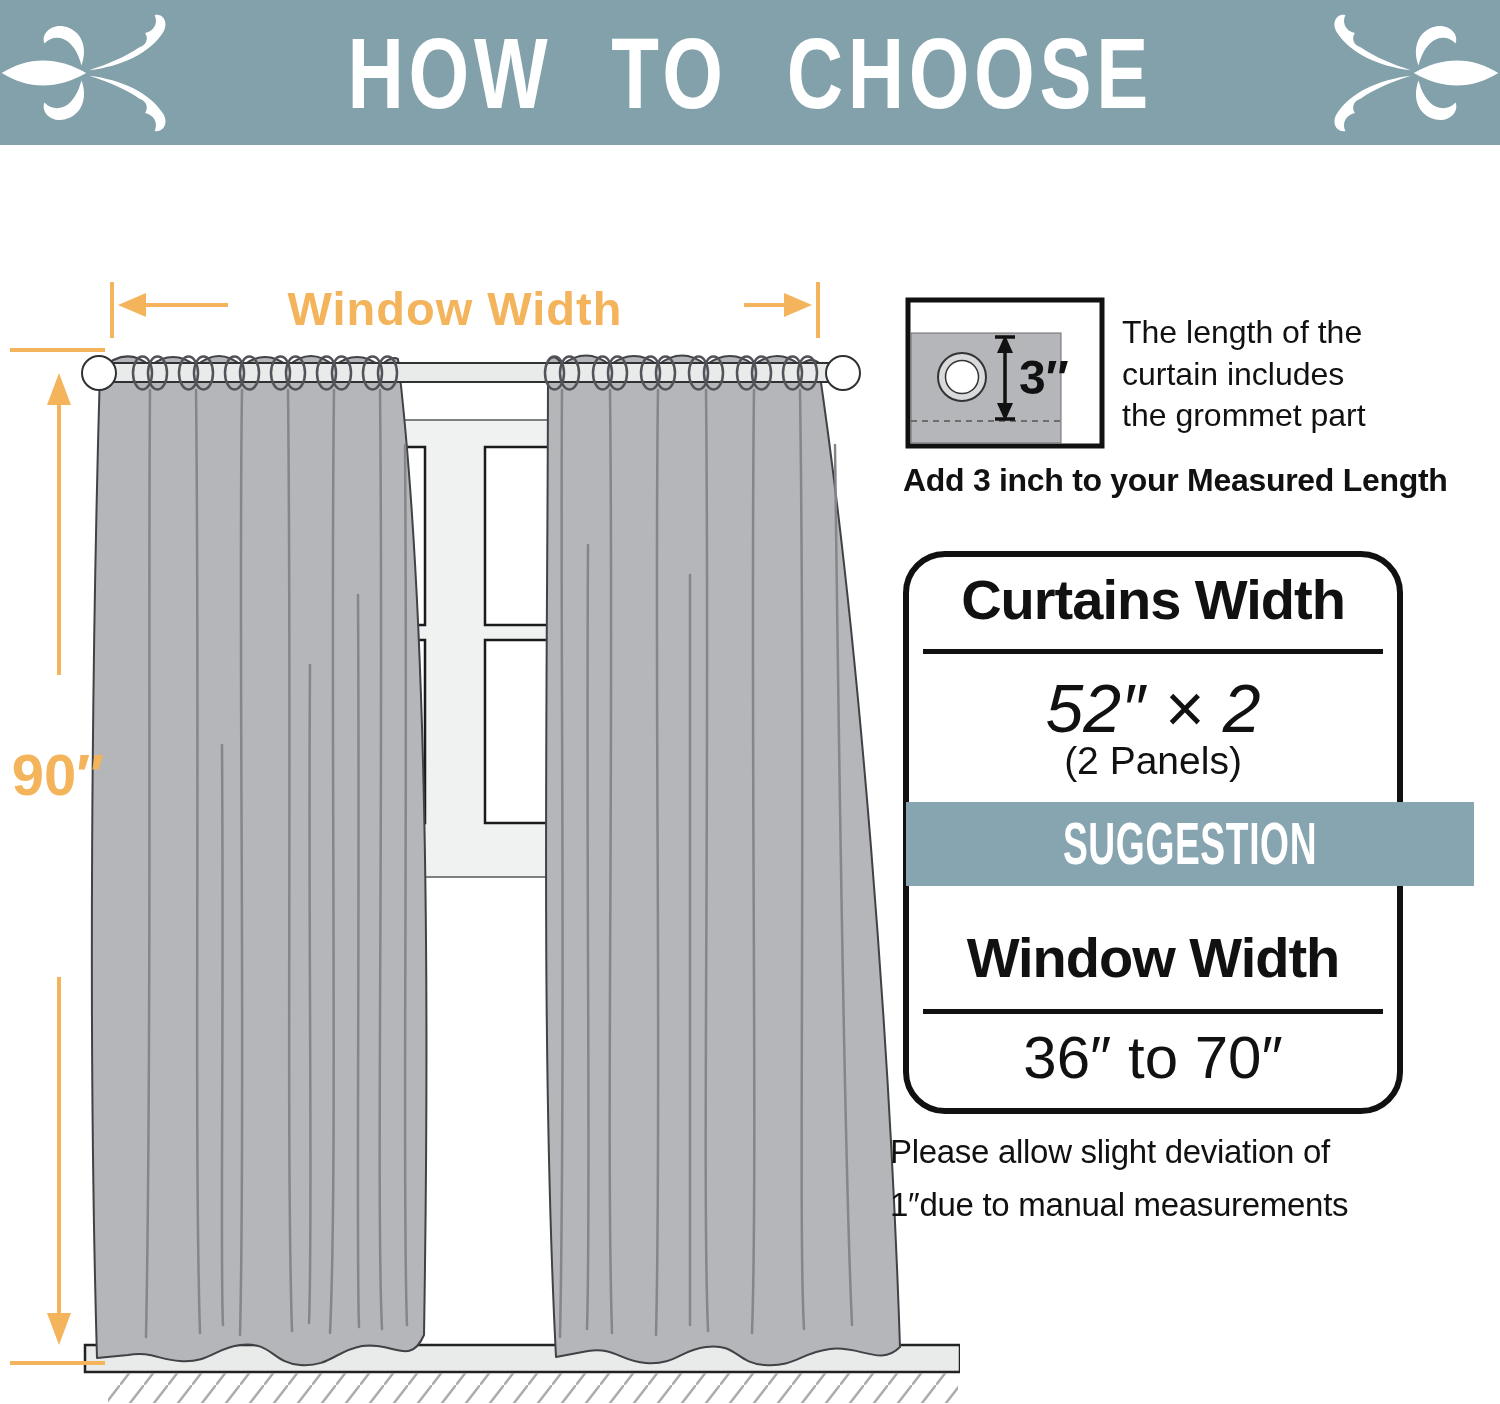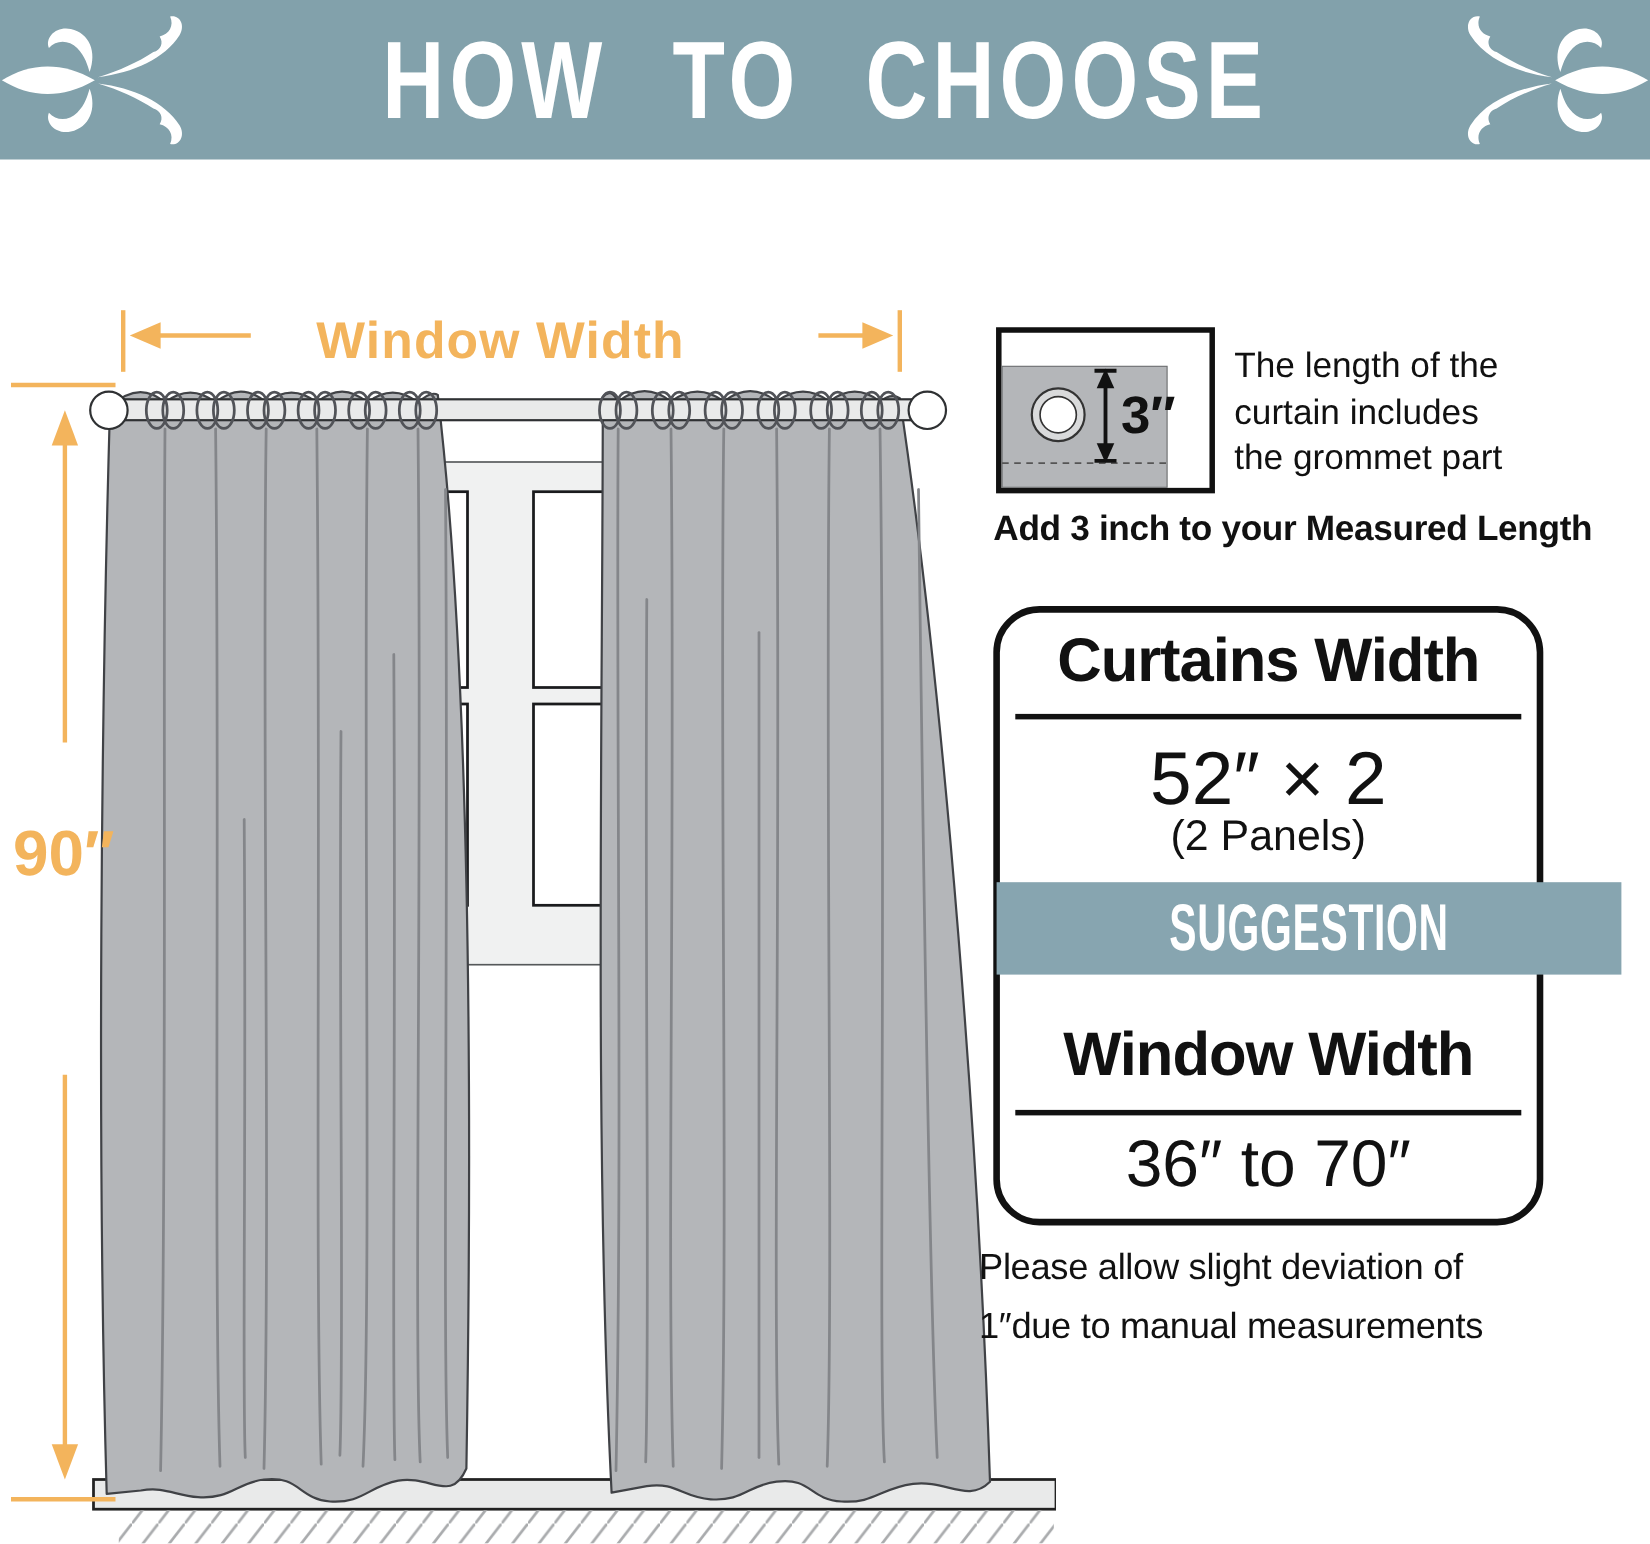--- a/index.html
+++ b/index.html
@@ -53,21 +53,21 @@
   }
   .suggestion-box{
     position:absolute;left:903px;top:537px;width:500px;height:563px;
     border:6px solid var(--ink);border-radius:42px;background:#fff;margin-top:14px;
   }
   .sbox-item{position:absolute;left:0;width:100%;text-align:center;}
   .sbox-heading{font-weight:bold;font-size:56px;letter-spacing:-1px;}
   .sbox-label1{top:10px;}
   .sbox-rule{position:absolute;left:14px;right:14px;border-top:5px solid var(--ink);}
   .sbox-rule1{top:92px;}
-  .sbox-value1{top:112px;font-size:68px;}
+  .sbox-value1{top:112px;font-size:68px;font-style:italic;}
   .sbox-panels{top:182px;font-size:39px;text-align:center;}
   .sbox-band{
     position:absolute;left:-3px;top:245px;width:568px;height:84px;
     background:var(--band-blue);
     display:flex;align-items:center;justify-content:center;
   }
   .sbox-band-text{
     color:#fff;font-weight:bold;font-size:60px;letter-spacing:1px;line-height:1;
     display:inline-block;transform:scaleX(0.62);white-space:nowrap;
   }

